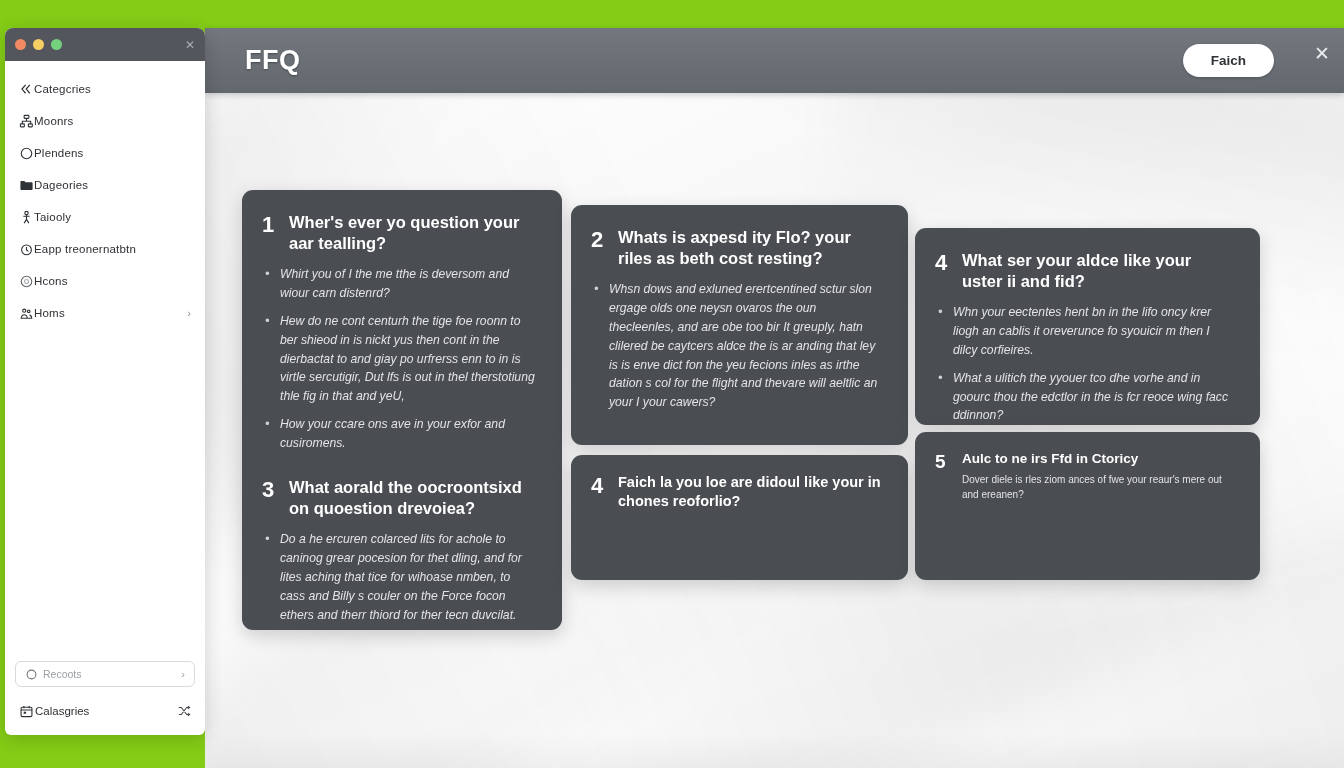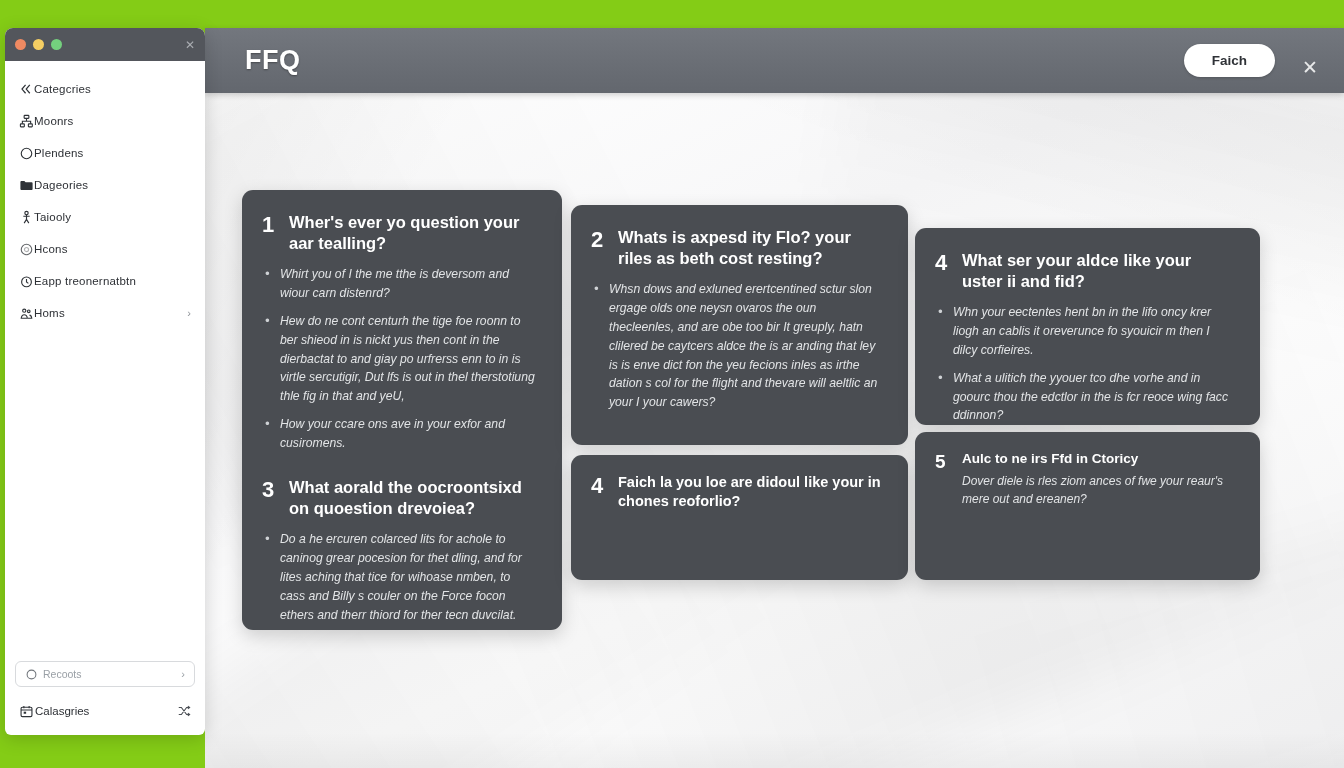--- a/index.html
+++ b/index.html
@@ -48,21 +48,21 @@
     background: linear-gradient(180deg, #73777e 0%, #6a6e75 55%, #63676e 100%);
     display: flex; align-items: center;
     box-shadow: 0 2px 6px rgba(0,0,0,0.18);
   }
   .header-title {
     margin-left: 40px;
     color: #ffffff;
     font-size: 27px; font-weight: 700; letter-spacing: 0.5px;
     text-shadow: 0 1px 2px rgba(0,0,0,0.35);
   }
-  .header-right { margin-left: auto; display: flex; align-items: flex-end; gap: 27px; padding-right: 26px; }
+  .header-right { margin-left: auto; display: flex; align-items: flex-start; gap: 40px; padding-right: 14px; }
   .pill-btn {
     background: #ffffff; color: #2f3237;
     border: none; border-radius: 22px;
     padding: 9px 28px;
     font-size: 13.5px; font-weight: 600;
     font-family: "Liberation Sans", sans-serif;
     cursor: pointer;
     box-shadow: 0 1px 3px rgba(0,0,0,0.2);
   }
   .close-x {
@@ -148,22 +148,22 @@
     font-size: 12.2px; line-height: 1.55;
     color: #e2e4e6;
     margin-bottom: 9px;
     font-style: italic;
   }
   .bullets li::before {
     content: "•"; position: absolute; left: 3px; top: -1px;
     color: #cfd2d5; font-size: 13px;
   }
   .plaintext {
-    font-size: 12px; line-height: 1.55;
-    color: #e2e4e6; margin-top: 4px; padding-left: 0; font-style: italic;
+    font-size: 10px; line-height: 1.55;
+    color: #e2e4e6; margin-top: 4px; padding-left: 0;
   }
   .qblock + .qblock { margin-top: 24px; }
 
   #card-1 { left: 242px; top: 190px; width: 320px; height: 440px; }
   #card-2 { left: 571px; top: 205px; width: 337px; height: 240px; }
   #card-3 { left: 571px; top: 455px; width: 337px; height: 125px; padding-top: 18px; }
   #card-4 { left: 915px; top: 228px; width: 345px; height: 197px; }
   #card-5 { left: 915px; top: 432px; width: 345px; height: 148px; padding-top: 18px; }
 </style>
 </head>
@@ -234,33 +234,33 @@
 
       <div class="nav-item">
         <svg class="ico" viewBox="0 0 16 16" fill="none" stroke="currentColor" stroke-width="1.2">
             <circle cx="8" cy="3.2" r="1.8"></circle>
             <path d="M8 5v5M4.6 6.6h6.8M5.5 14l2.5-4 2.5 4"></path>
           </svg>
         <span class="nav-label">Taiooly</span>
       </div>
 
       <div class="nav-item">
+        <svg class="ico" viewBox="0 0 16 16" fill="none" stroke="currentColor" stroke-width="1.2">
+            <circle cx="8" cy="8.4" r="5.2"></circle>
+            <path d="M8 5.4v3.2l2 1.4"></path>
+          </svg>
+        <span class="nav-label">Eapp treonernatbtn</span>
+      </div>
+
+      <div class="nav-item">
         <svg class="ico" viewBox="0 0 16 16" fill="none" stroke="currentColor" stroke-width="1.2" opacity=".75">
             <circle cx="8" cy="8" r="5.6"></circle>
             <circle cx="8" cy="8" r="2.2" opacity=".5"></circle>
           </svg>
         <span class="nav-label">Hcons</span>
-      </div>
-
-      <div class="nav-item">
-        <svg class="ico" viewBox="0 0 16 16" fill="none" stroke="currentColor" stroke-width="1.2">
-            <circle cx="8" cy="8.4" r="5.2"></circle>
-            <path d="M8 5.4v3.2l2 1.4"></path>
-          </svg>
-        <span class="nav-label">Eapp treonernatbtn</span>
       </div>
 
       <div class="nav-item">
         <svg class="ico" viewBox="0 0 16 16" fill="none" stroke="currentColor" stroke-width="1.2">
             <circle cx="5.6" cy="5" r="1.7"></circle>
             <circle cx="10.4" cy="5.6" r="1.4"></circle>
             <path d="M2.4 13c.3-2.4 1.6-3.7 3.2-3.7S8.6 10.6 8.9 13z"></path>
             <path d="M9.6 13h4c-.2-2-1.1-3.1-2.4-3.3"></path>
           </svg>
         <span class="nav-label">Homs</span>

